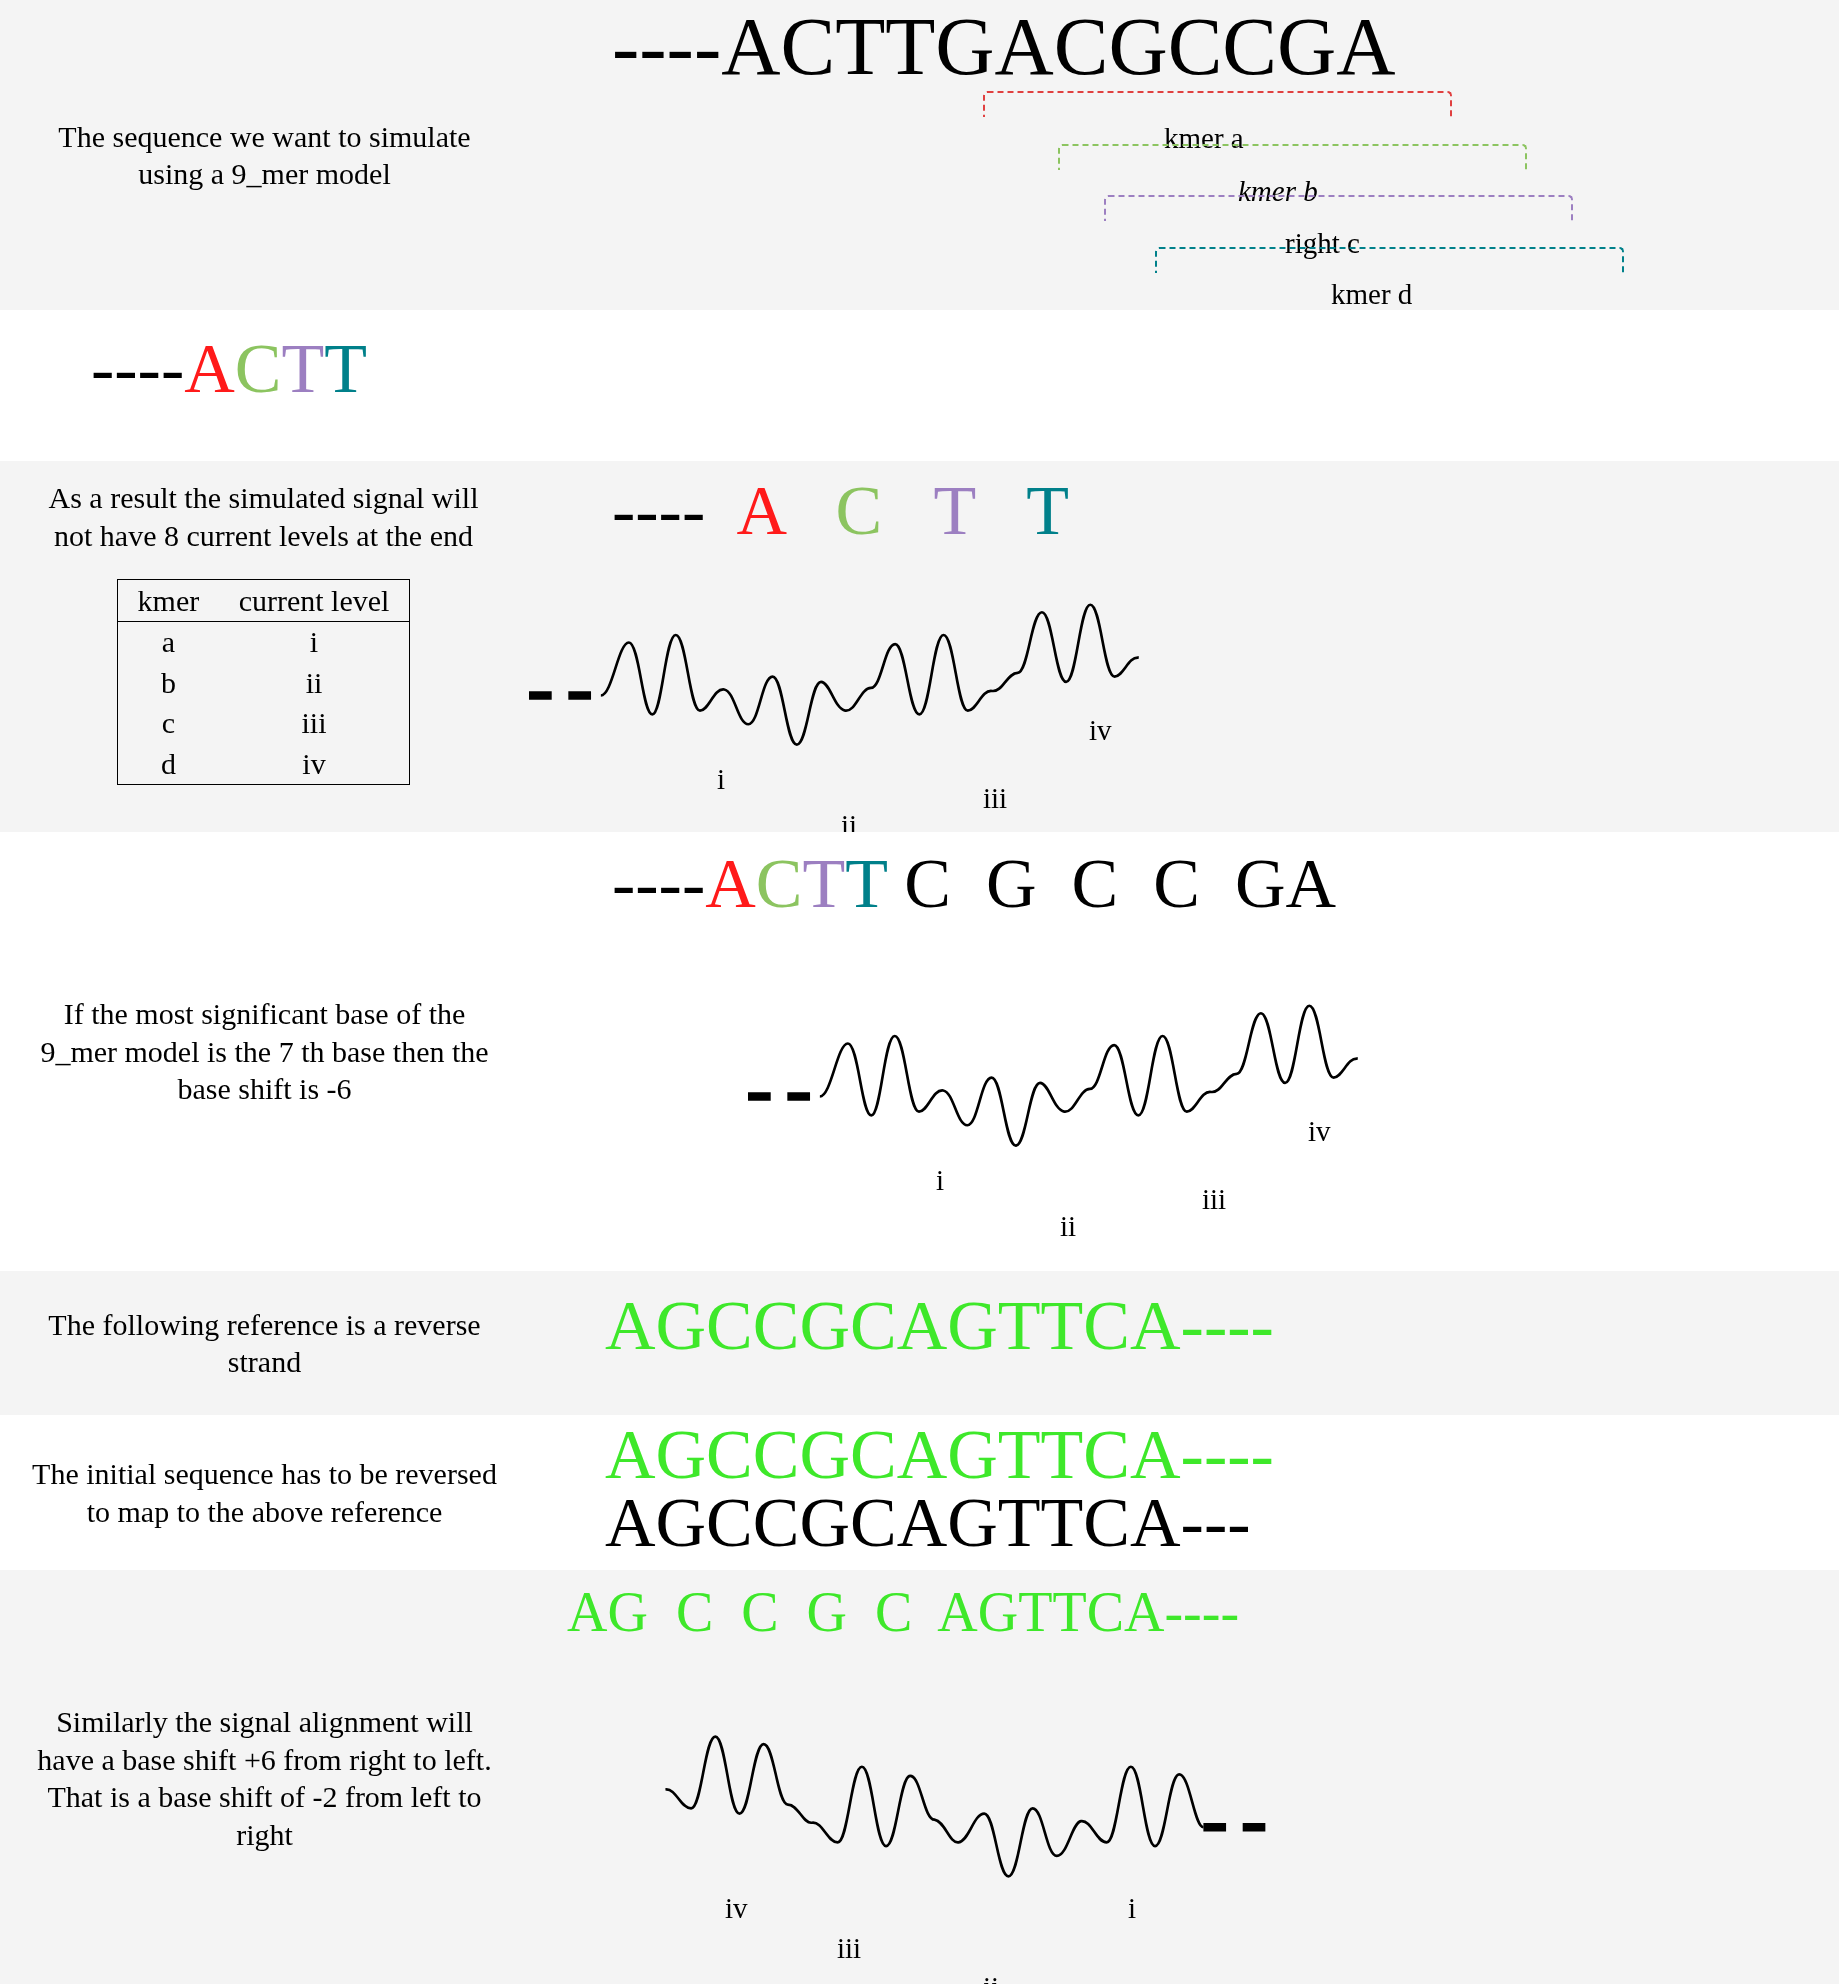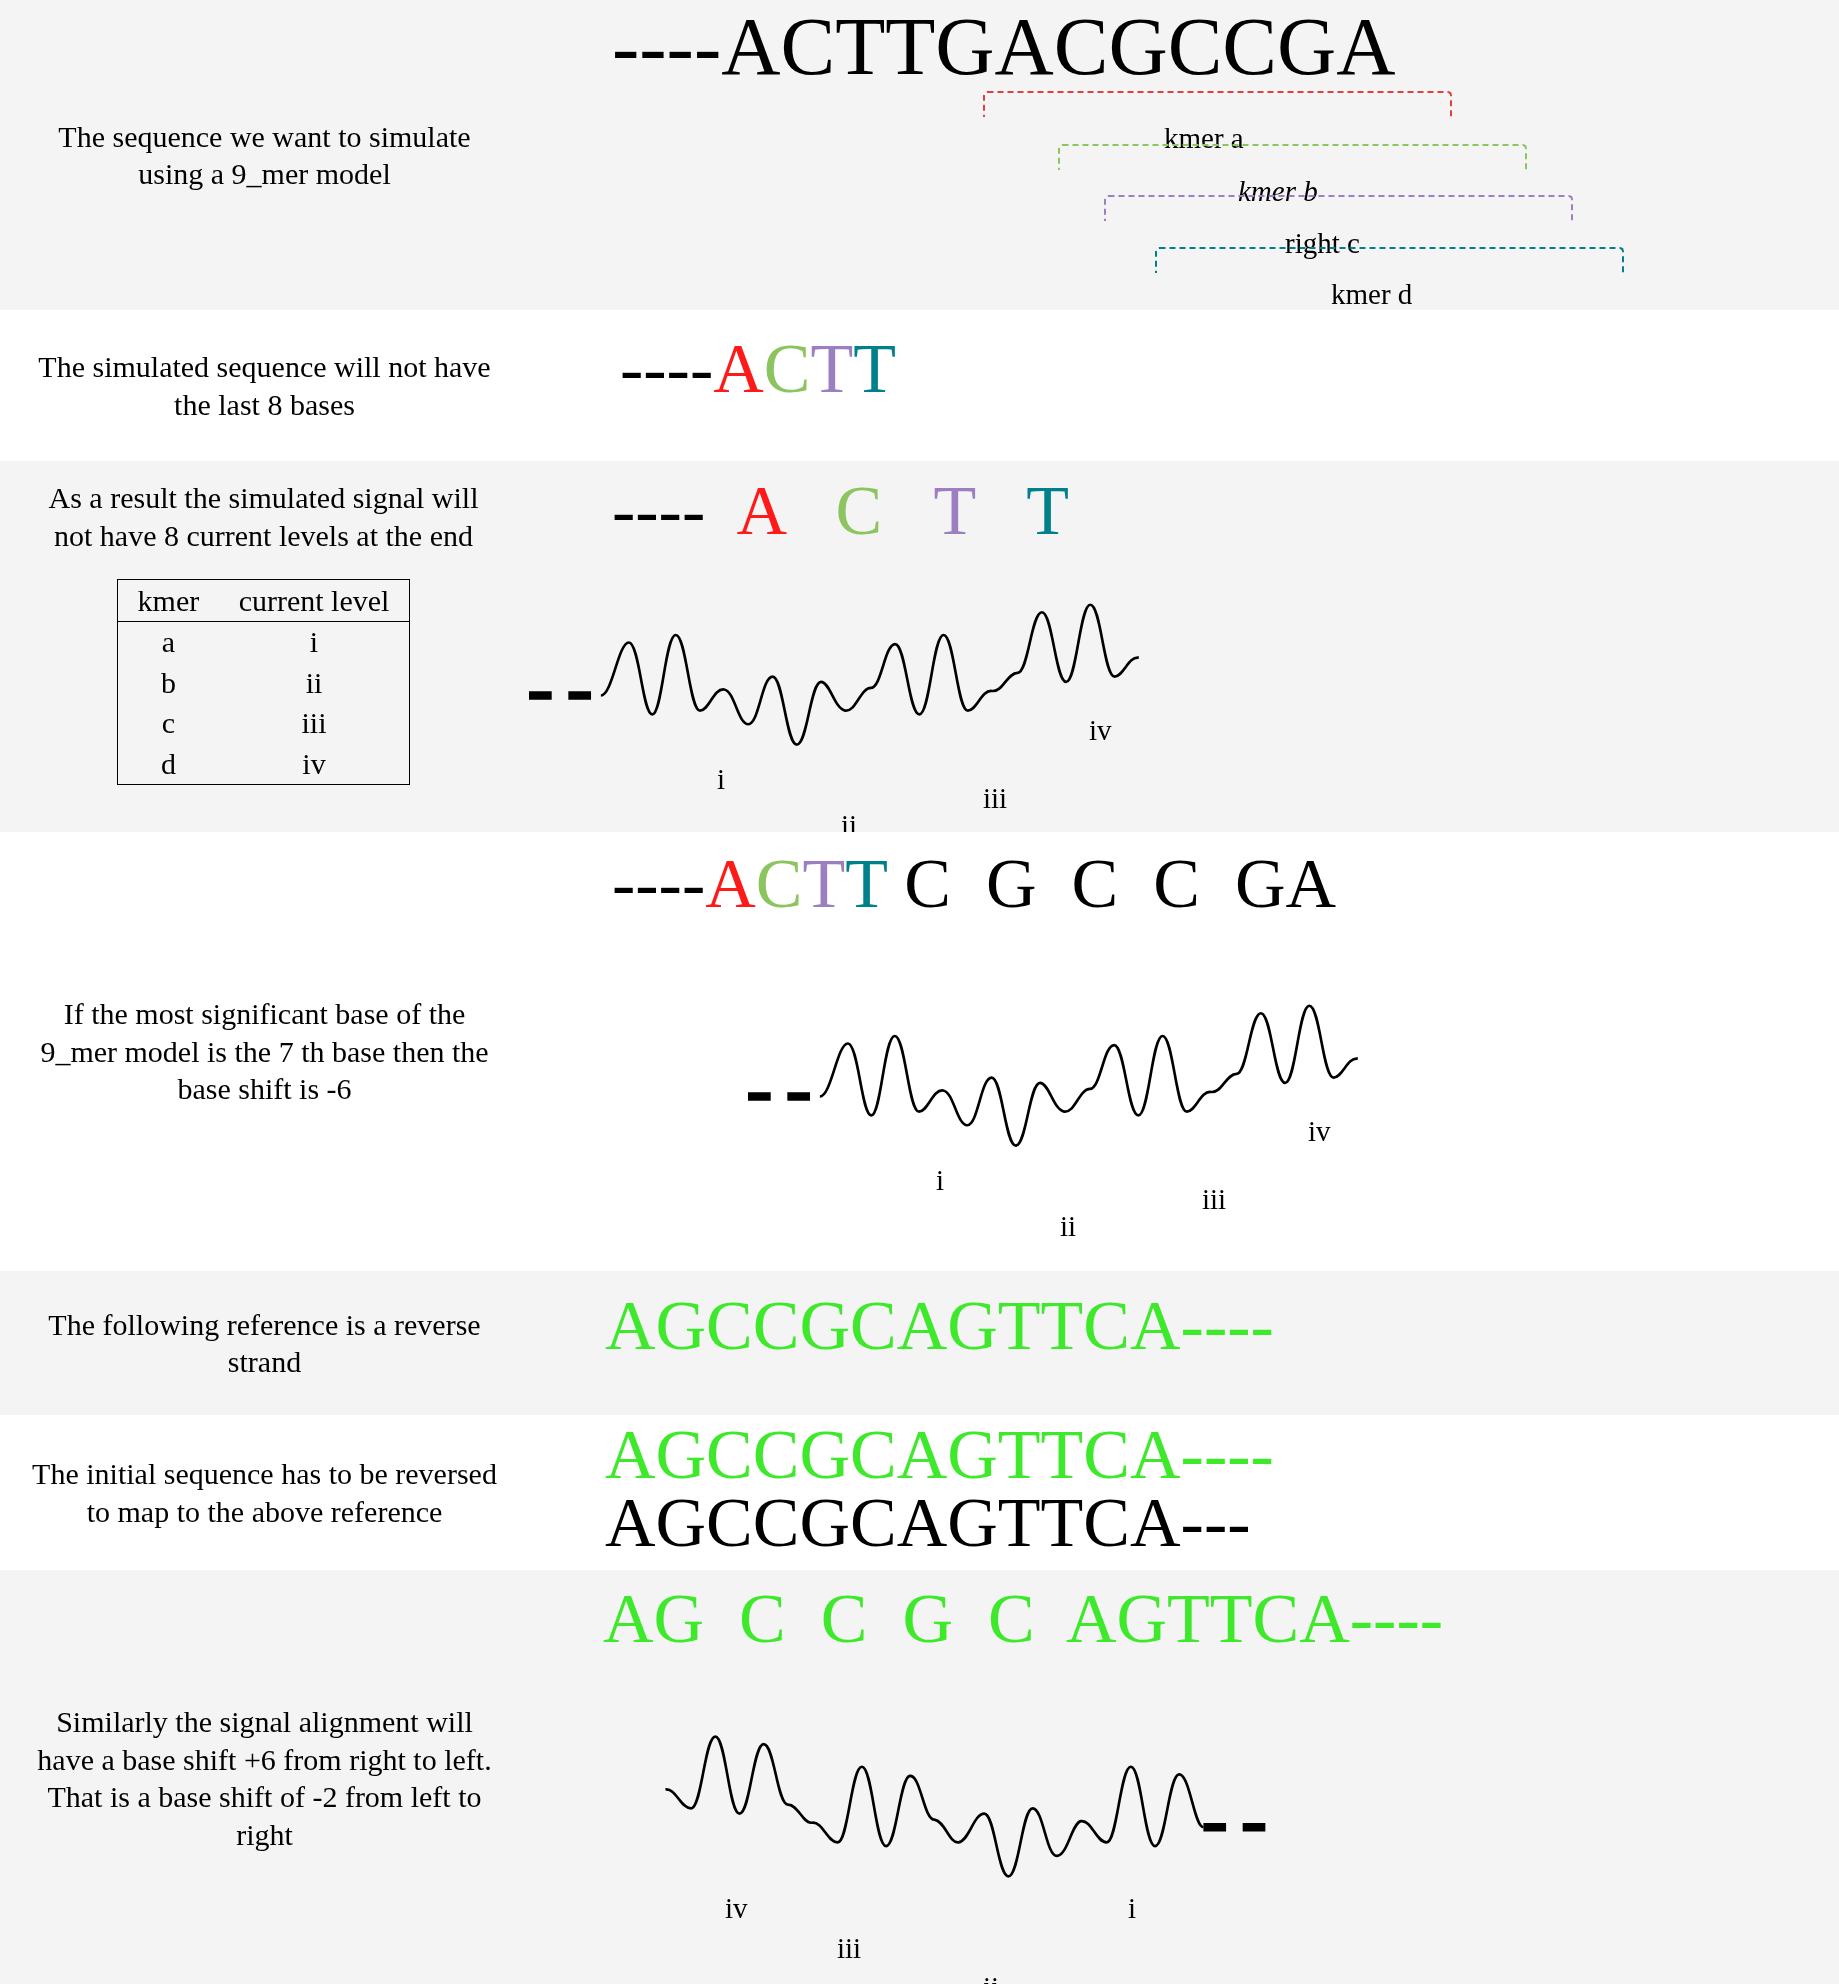--- a/index.html
+++ b/index.html
@@ -137,25 +137,24 @@
     position: absolute;
     left: 76px; top: 73px;
     font-size: 70px; line-height: 1;
   }
 
   
   #row7 { height: 416px; }
   #row7 .spaced-seq {
     position: absolute;
     left: 38px; top: 13.6px;
-    font-size: 70px;
+    font-size: 56px;
     line-height: 1;
     white-space: pre;
     color: #3ee82a;
-    margin-left: 36px;
   }
 
   .dashes { letter-spacing: 0; }
   .c-red { color: #ff1a1a; }
   .c-green { color: #8cc460; }
   .c-purple { color: #9c7fc1; }
   .c-teal { color: #00808a; }
   .c-bright { color: #3ee82a; }
   .c-black { color: #000000; }
   svg { display: block; overflow: visible; }
@@ -184,21 +183,20 @@
     </div>
 
     <div class="brace-block">
       <div class="brace" style="left:626px; top:247px; width:469px; border-color:#00808a;"></div>
       <div class="brace-label" style="left:802px; top:278px;">kmer d</div>
     </div>
   </div>
 </div>
 
 <div class="row plain" id="row2">
-  <div class="caption">The simulated sequence will not have the last 8 bases</div>
   <div class="content">
     <div class="seq seq-main"><span class="dashes c-black">----</span><span class="c-red">A</span><span class="c-green">C</span><span class="c-purple">T</span><span class="c-teal">T</span></div>
   </div>
 </div>
 
 <div class="row shaded" id="row3">
   <div class="caption">
     <div>As a result the simulated signal will not have 8 current levels at the end</div>
     <table class="kmer-table">
       <thead>

